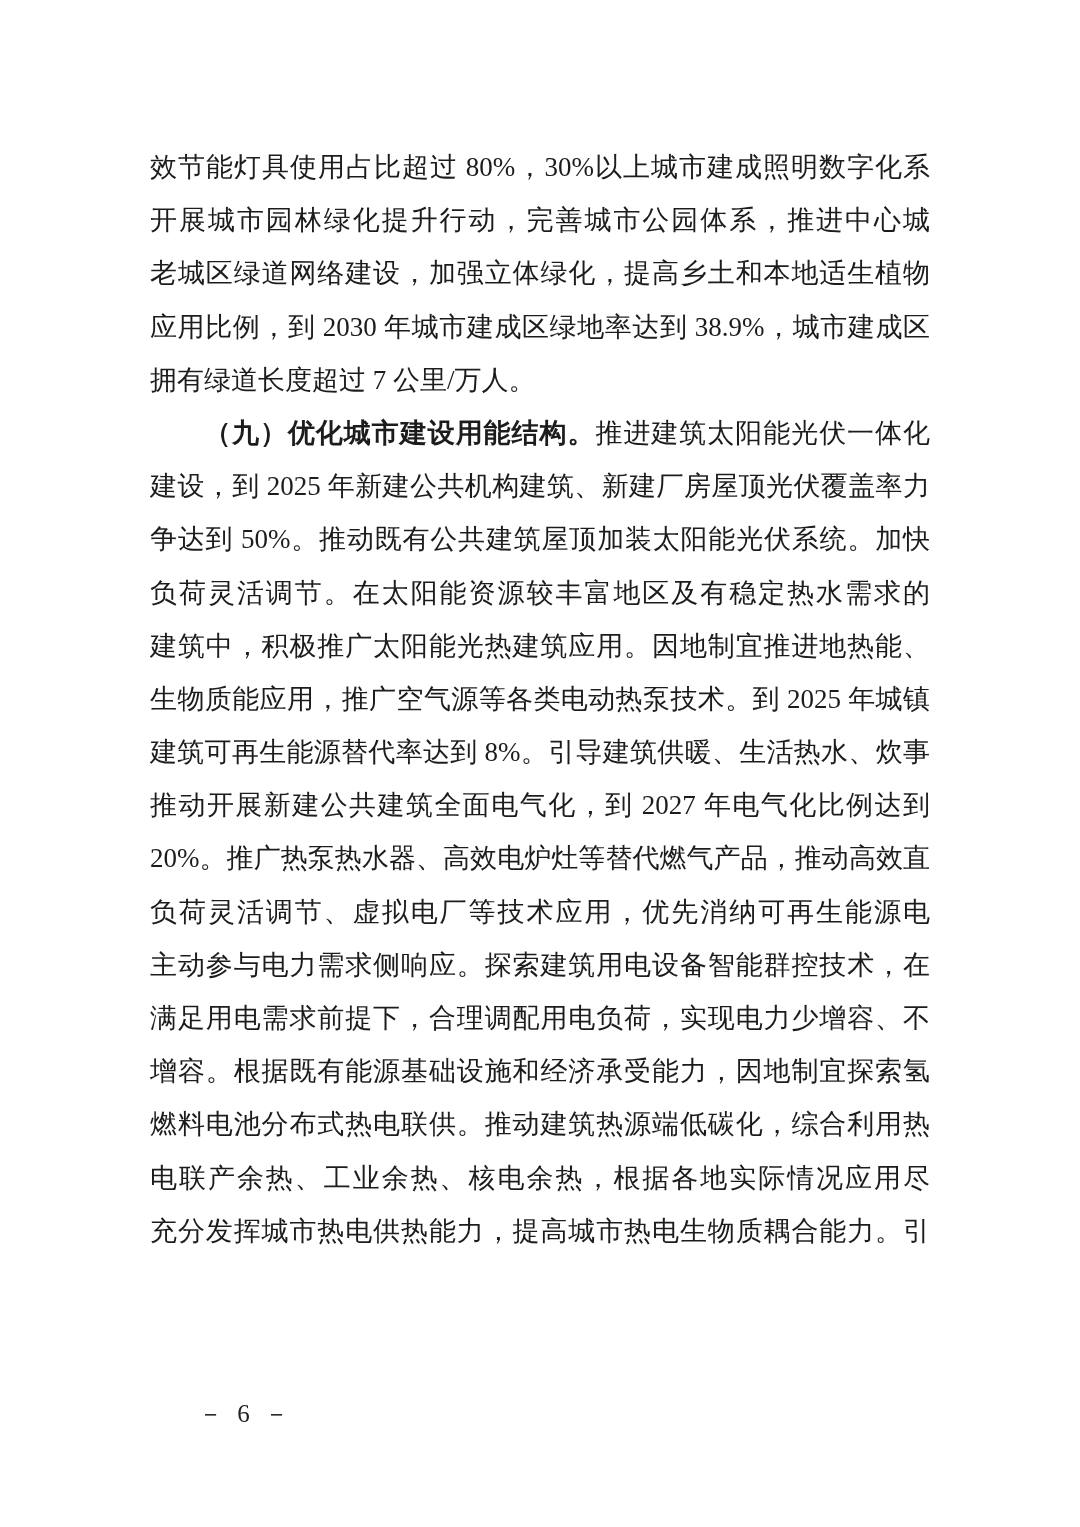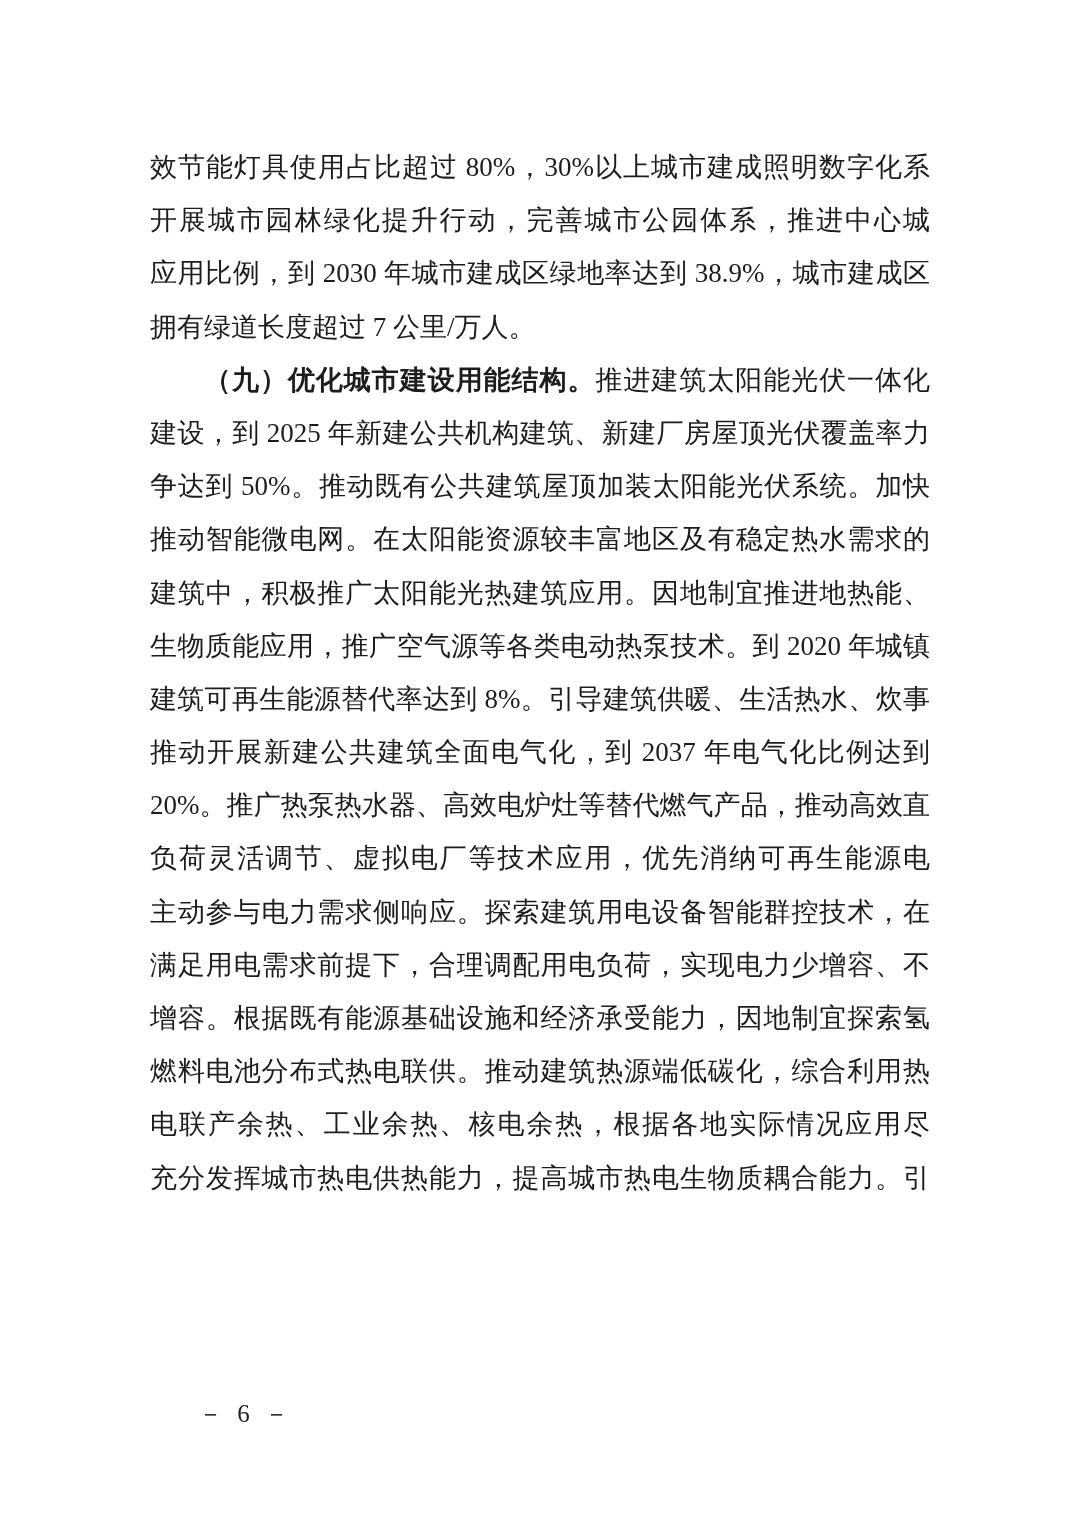--- a/index.html
+++ b/index.html
@@ -55,33 +55,34 @@
 </style>
 </head>
 <body>
 
 <div class="page">
 
   <div class="text-block">
 
     <div class="line">效节能灯具使用占比超过 80%，30%以上城市建成照明数字化系统。</div>
     <div class="line">开展城市园林绿化提升行动，完善城市公园体系，推进中心城区、</div>
+    <div class="line">老城区绿道网络建设，加强立体绿化，提高乡土和本地适生植物</div>
     <div class="line">应用比例，到 2030 年城市建成区绿地率达到 38.9%，城市建成区</div>
     <div class="line para-end">拥有绿道长度超过 7 公里/万人。</div>
 
     <div class="line indent">
       <span class="heading">（九）优化城市建设用能结构。</span><span>推进建筑太阳能光伏一体化</span>
     </div>
     <div class="line">建设，到 2025 年新建公共机构建筑、新建厂房屋顶光伏覆盖率力</div>
     <div class="line">争达到 50%。推动既有公共建筑屋顶加装太阳能光伏系统。加快智</div>
-    <div class="line">推动智能微电网。在太阳能资源较丰富地区及有稳定热水需求的</div>
+    <div class="line">负荷灵活调节。在太阳能资源较丰富地区及有稳定热水需求的</div>
     <div class="line">建筑中，积极推广太阳能光热建筑应用。因地制宜推进地热能、</div>
-    <div class="line">生物质能应用，推广空气源等各类电动热泵技术。到 2020 年城镇</div>
+    <div class="line">生物质能应用，推广空气源等各类电动热泵技术。到 2025 年城镇</div>
     <div class="line">建筑可再生能源替代率达到 8%。引导建筑供暖、生活热水、炊事</div>
-    <div class="line">推动开展新建公共建筑全面电气化，到 2037 年电气化比例达到</div>
+    <div class="line">推动开展新建公共建筑全面电气化，到 2027 年电气化比例达到</div>
     <div class="line">20%。推广热泵热水器、高效电炉灶等替代燃气产品，推动高效直</div>
     <div class="line">负荷灵活调节、虚拟电厂等技术应用，优先消纳可再生能源电力，</div>
     <div class="line">主动参与电力需求侧响应。探索建筑用电设备智能群控技术，在</div>
     <div class="line">满足用电需求前提下，合理调配用电负荷，实现电力少增容、不</div>
     <div class="line">增容。根据既有能源基础设施和经济承受能力，因地制宜探索氢</div>
     <div class="line">燃料电池分布式热电联供。推动建筑热源端低碳化，综合利用热</div>
     <div class="line">电联产余热、工业余热、核电余热，根据各地实际情况应用尽用。</div>
     <div class="line">充分发挥城市热电供热能力，提高城市热电生物质耦合能力。引</div>
 
   </div>

